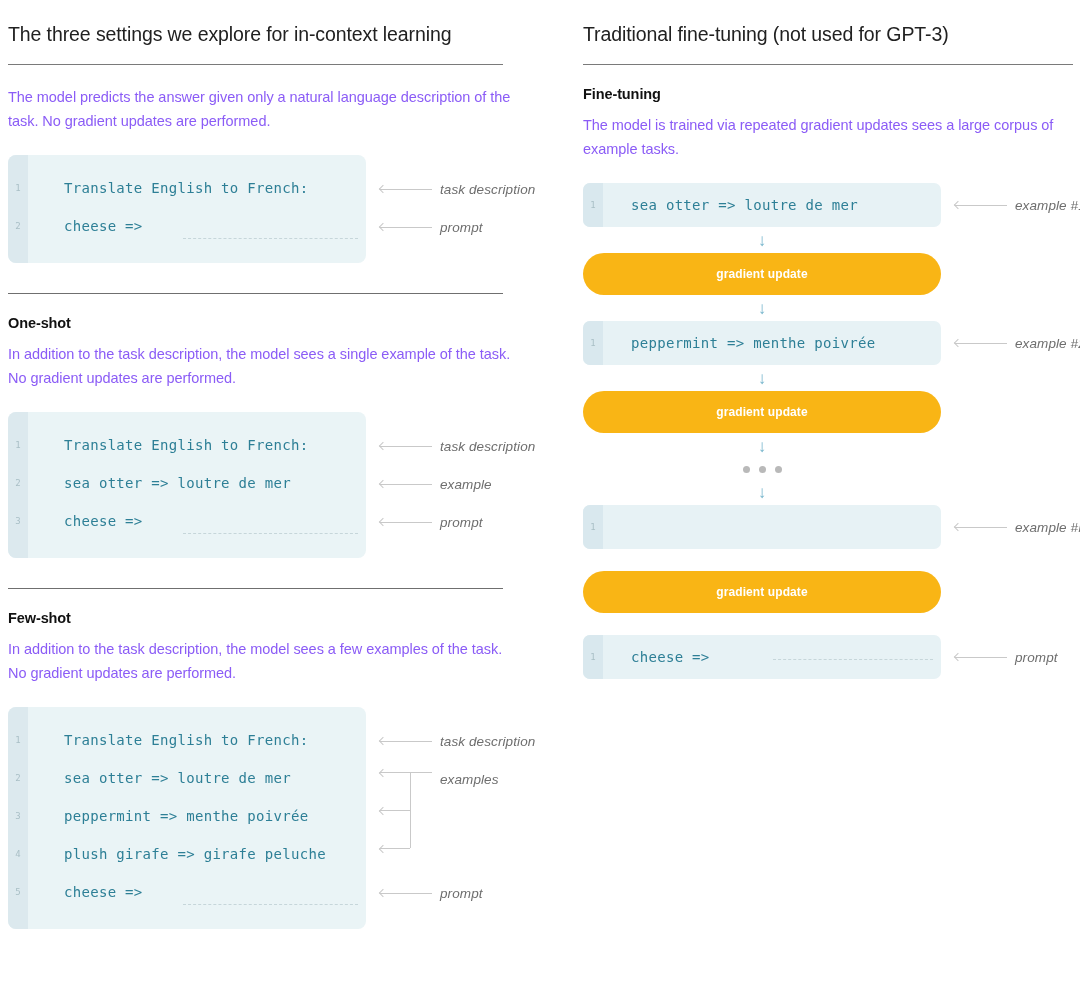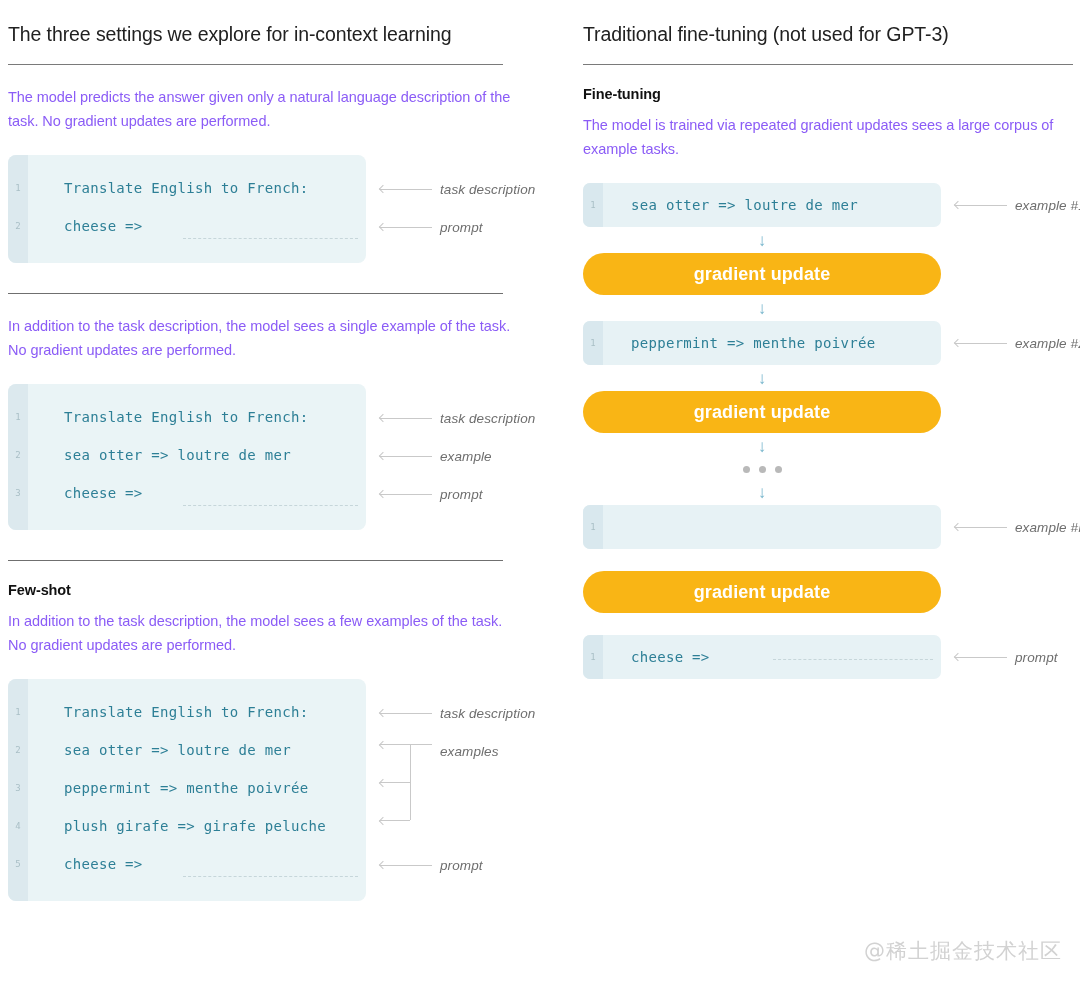--- a/index.html
+++ b/index.html
@@ -99,21 +99,21 @@
   .rrow .ctext{margin-left:28px;}
   .rrow .blank-fill{left:190px;bottom:19px;width:160px;}
 
   .garrow{
     width:358px;height:26px;display:flex;align-items:center;justify-content:center;
     color:#74b4cb;font-size:17px;line-height:1;
   }
   .gbtn{
     width:358px;height:42px;background:#f9b515;border-radius:21px;
     display:flex;align-items:center;justify-content:center;
-    color:#ffffff;font-size:18px;font-weight:700;letter-spacing:0.1px;
+    color:#ffffff;font-size:12px;font-weight:700;letter-spacing:0.1px;
   }
   .dots{
     width:358px;height:20px;display:flex;align-items:center;justify-content:center;gap:9px;
   }
   .dots span{width:7px;height:7px;border-radius:50%;background:#b9b9b9;display:block;}
   .spacer-22{height:22px;}
 
   .row-anno{position:absolute;left:372px;top:15px;}
 
   
@@ -151,20 +151,21 @@
               <div class="anno-label">task description</div>
             </div>
             <div class="anno" style="top: 65px; left: 372px;">
               <div class="arrow"></div>
               <div class="anno-label">prompt</div>
             </div>
           </div>
         </div>
         <div class="sec-rule"></div>
         <div class="sec">
+          <div class="sec-title">One-shot</div>
           <div class="sec-desc">In addition to the task description, the model sees a single example of the task. No gradient updates are performed.</div>
           <div class="codewrap">
             <div class="code">
               <div class="cline">
                 <div class="lnum">1</div>
                 <div class="ctext">Translate English to French:</div>
               </div>
               <div class="cline">
                 <div class="lnum">2</div>
                 <div class="ctext">sea otter =&gt; loutre de mer</div>
@@ -299,14 +300,13 @@
             </div>
             <div class="anno row-anno">
               <div class="arrow"></div>
               <div class="anno-label">prompt</div>
             </div>
           </div>
         </div>
     </div>
   </div>
 
-  <div class="watermark">@稀土掘金技术社区</div>
 </div>
 
 </body></html>

